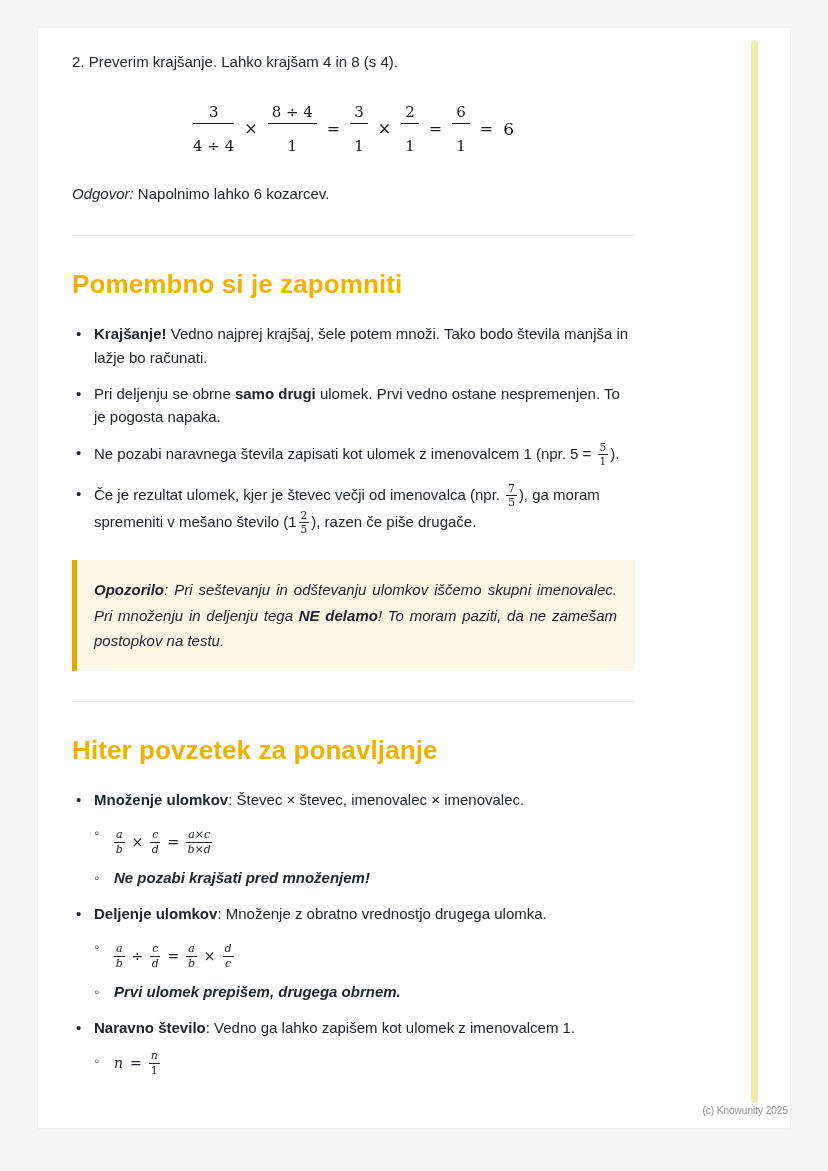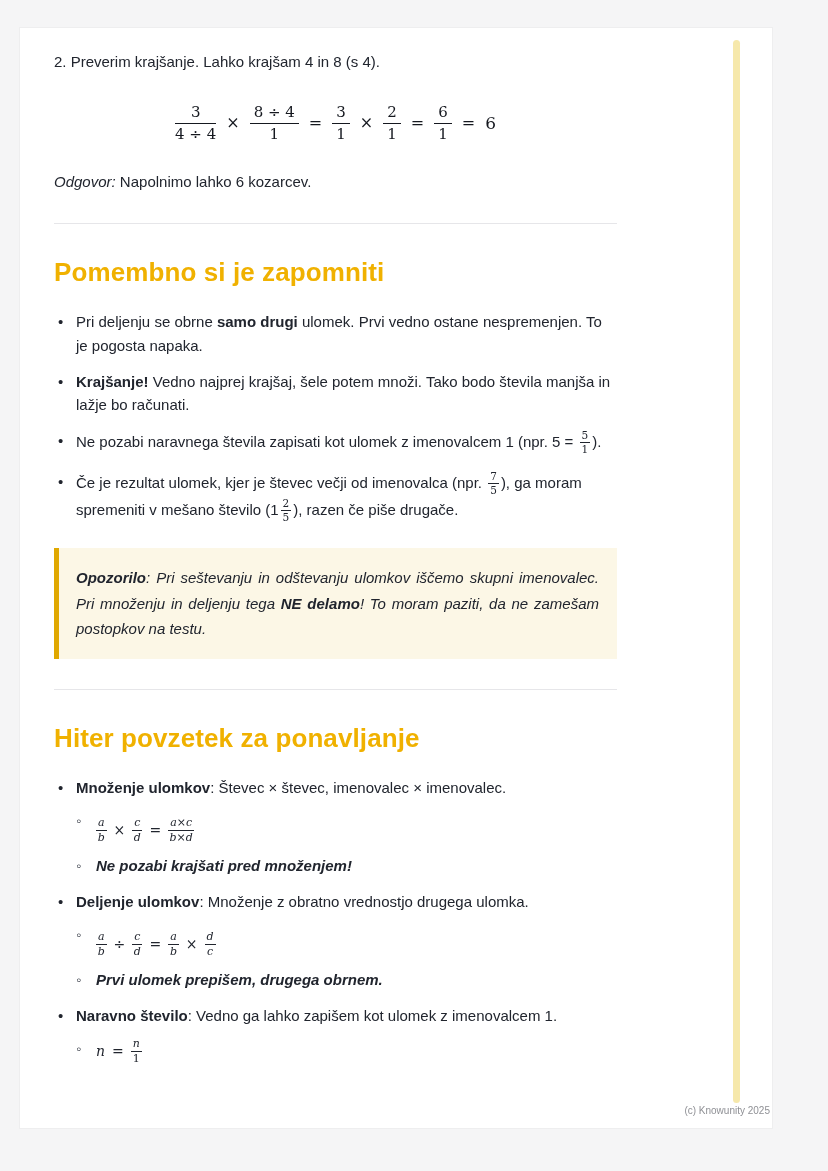--- a/index.html
+++ b/index.html
@@ -6,41 +6,41 @@
   html,body { background:#f5f5f6; }
   body {
     font-family:"Liberation Sans","DejaVu Sans",sans-serif;
     color:#21252e;
   }
   .canvas {
     position:relative; width:828px; height:1171px;
     background:#f5f5f6; margin:0 auto; overflow:hidden;
   }
   .page {
-    position:absolute; left:20px; top:28px; width:752px; height:1100px;
+    position:absolute; left:38px; top:28px; width:752px; height:1100px;
     background:#ffffff; box-shadow:0 0 0 1px #eeeeef;
   }
   .accent-strip {
     position:absolute; top:12px; right:32px; width:7px; height:1063px;
     background:var(--strip,#f6e8ab); border-radius:4px; z-index:1;
   }
   .content { padding:20px 155px 0 34px; font-size:15px; line-height:1.55; }
 
   .step-line { margin-top:2px; }
 
   .formula {
     display:flex; justify-content:center; align-items:center; gap:10px;
     margin:30px 0 22px; font-family:"DejaVu Serif","Liberation Serif",serif;
     font-size:17px; color:#15181f;
   }
   .frac { display:inline-block; text-align:center; vertical-align:middle;
           font-family:"DejaVu Serif","Liberation Serif",serif; line-height:1.25; }
   .formula .frac { font-size:15px; }
   .frac .num { display:block; border-bottom:1px solid currentColor; padding:0 4px 1px; }
-  .frac .den { display:block; padding-top:1px; }
+  .frac .den { display:block; padding-top:1px;margin-top:12px; }
   .formula .op { font-size:16px; }
 
   .ifrac { display:inline-block; text-align:center; vertical-align:middle;
            font-family:"DejaVu Serif","Liberation Serif",serif;
            font-size:10.5px; line-height:1.25; margin:0 2px; }
   .ifrac .num { display:block; border-bottom:1px solid currentColor; padding:0 2px 0; }
   .ifrac .den { display:block; }
 
   .answer-line { margin:26px 0 0; }
   .answer-line em { font-style:italic;text-align:right; }
@@ -119,24 +119,24 @@
       </div>
 
       <p class="answer-line"><em>Odgovor:</em><span> Napolnimo lahko 6 kozarcev.</span></p>
 
       <hr class="divider">
 
       <h2 class="section-title">Pomembno si je zapomniti</h2>
 
       <ul class="bullets">
         <li>
+          <strong>Krajšanje!</strong><span> Vedno najprej krajšaj, šele potem množi. Tako bodo števila manjša in lažje bo računati.</span>
+        </li>
+        <li>
           <span>Pri deljenju se obrne </span><strong>samo drugi</strong><span> ulomek. Prvi vedno ostane nespremenjen. To je pogosta napaka.</span>
-        </li>
-        <li>
-          <strong>Krajšanje!</strong><span> Vedno najprej krajšaj, šele potem množi. Tako bodo števila manjša in lažje bo računati.</span>
         </li>
         <li>
           <span>Ne pozabi naravnega števila zapisati kot ulomek z imenovalcem 1 (npr. 5 = </span><span class="ifrac"><span class="num">5</span><span class="den">1</span></span><span>).</span>
         </li>
         <li>
           <span>Če je rezultat ulomek, kjer je števec večji od imenovalca (npr. </span><span class="ifrac"><span class="num">7</span><span class="den">5</span></span><span>), ga moram spremeniti v mešano število (1</span><span class="ifrac"><span class="num">2</span><span class="den">5</span></span><span>), razen če piše drugače.</span>
         </li>
       </ul>
 
       <div class="callout">

